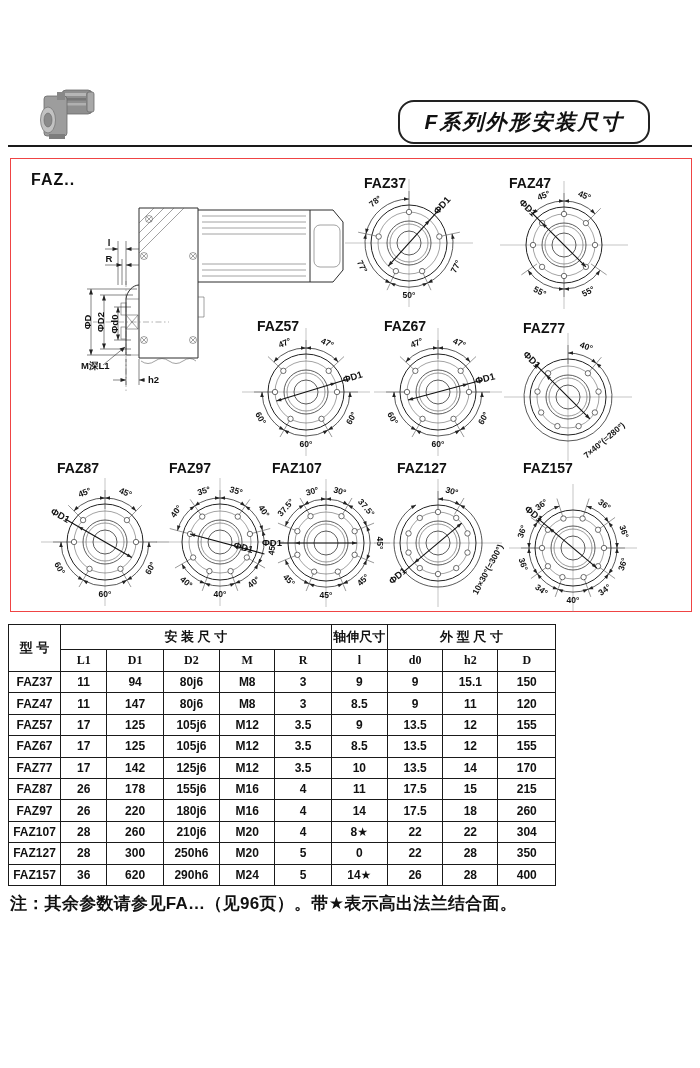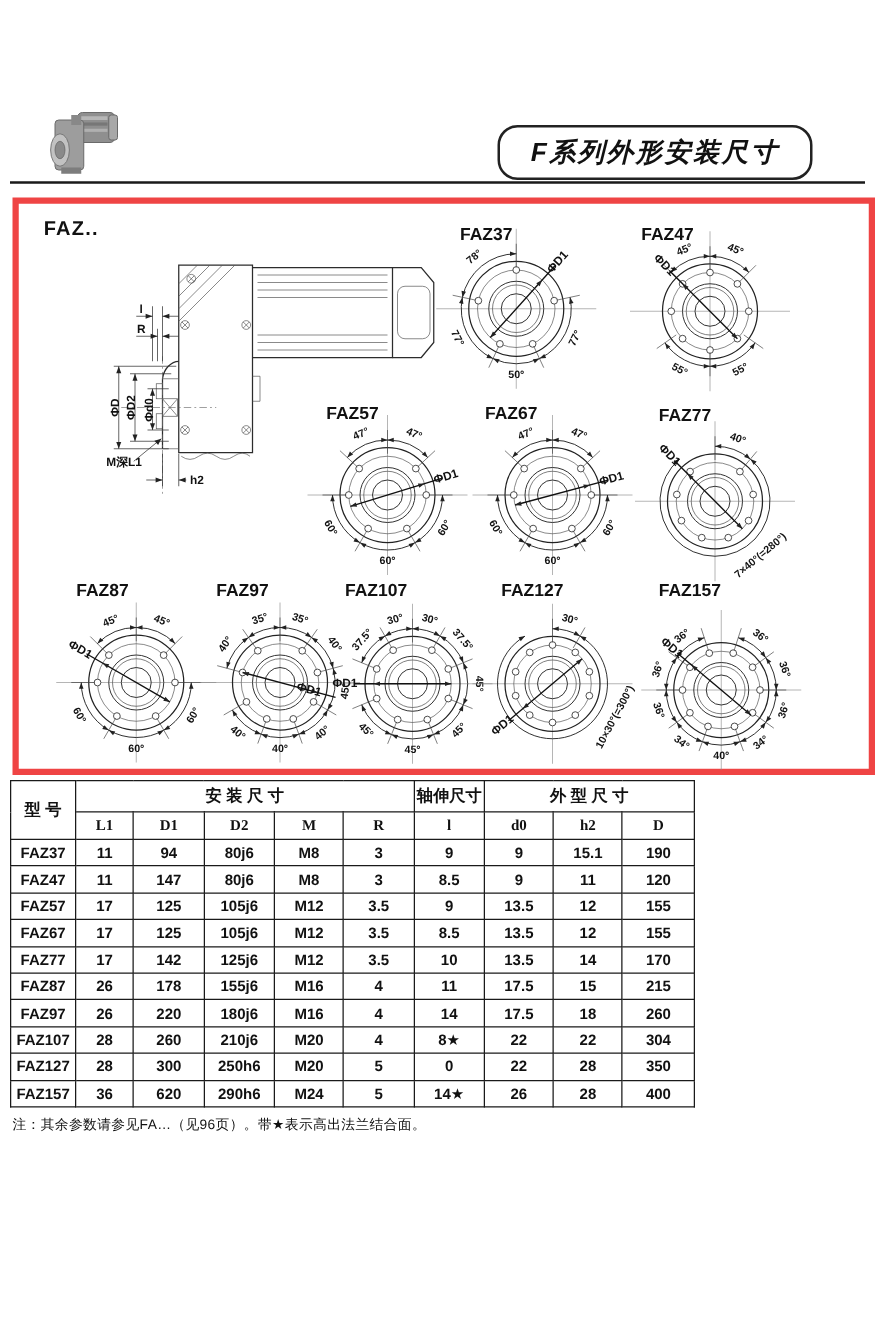--- a/index.html
+++ b/index.html
@@ -5,41 +5,41 @@
   html,body{margin:0;padding:0;background:#e8e8e8;}
   .page{position:relative;width:700px;height:1068px;background:#ffffff;
         font-family:"Liberation Sans","DejaVu Sans",sans-serif;color:#111;overflow:hidden;padding-left:32px;}
   
   .photo{position:absolute;left:35px;top:84px;width:62px;height:58px;}
   .title-banner{position:absolute;left:398px;top:100px;width:248px;height:40px;
         border:2px solid #222;border-radius:16px;display:flex;align-items:center;justify-content:center;}
   .title-banner span{font-size:21px;font-weight:bold;font-style:italic;letter-spacing:2px;}
   .header-rule{position:absolute;left:8px;top:145px;width:684px;height:2px;background:#1a1a1a;}
   
-  .panel{position:absolute;left:10px;top:158px;width:680px;height:452px;border:5px solid #ef4444;background:#fff;}
+  .panel{position:absolute;left:10px;top:158px;width:680px;height:452px;border:1px solid #ef4444;background:#fff;}
   .main-label{position:absolute;left:20px;top:12px;font-size:16px;font-weight:bold;letter-spacing:1px;}
   .main-svg{position:absolute;left:70px;top:30px;width:270px;height:215px;overflow:visible;}
   .flange-title{position:absolute;font-size:14px;font-weight:bold;white-space:nowrap;}
   .flange-svg{position:absolute;width:140px;height:140px;overflow:visible;}
   .flange-svg text{font-family:"Liberation Sans","DejaVu Sans",sans-serif;}
   
   .ln{fill:none;stroke:#2c2c2c;stroke-width:1;}
   .tn{fill:none;stroke:#555;stroke-width:.55;}
   .cl{stroke:#888;stroke-width:.5;}
   .dim{stroke:#333;stroke-width:.6;fill:none;}
   .dash{stroke:#666;stroke-width:.5;stroke-dasharray:6 2.5 1.5 2.5;fill:none;}
   .dlab{font-size:9.5px;font-weight:bold;fill:#111;}
   
   .spec-table{position:absolute;left:8px;top:624px;width:548px;border-collapse:collapse;table-layout:fixed;}
   .spec-table th,.spec-table td{border:1.5px solid #1a1a1a;text-align:center;vertical-align:middle;
         font-size:12px;font-weight:bold;padding:0;}
   .spec-table thead tr:first-child th{height:24px;font-size:13px;}
   .spec-table thead tr:last-child th{height:21px;font-family:Liberation Serif, serif;}
   .spec-table td{height:20.4px;}
-  .note{position:absolute;left:10px;top:892px;font-size:11px;font-weight:normal;letter-spacing:.3px;}
+  .note{position:absolute;left:10px;top:892px;font-size:17px;font-weight:bold;letter-spacing:.3px;}
 </style>
 </head>
 <body>
 
 <div class="page">
 
   <svg class="photo" viewBox="0 0 62 58">
     <rect x="27" y="6" width="30" height="24" rx="4" fill="#8f8f8f" stroke="#6a6a6a" stroke-width=".8"></rect>
     <rect x="29" y="9" width="22" height="3" fill="#b6b6b6"></rect>
     <rect x="29" y="14" width="22" height="2.5" fill="#777"></rect>
@@ -655,21 +655,21 @@
         <tr>
           <td>FAZ37</td>
           <td>11</td>
           <td>94</td>
           <td>80j6</td>
           <td>M8</td>
           <td>3</td>
           <td>9</td>
           <td>9</td>
           <td>15.1</td>
-          <td>190</td>
+          <td>150</td>
         </tr>
         <tr>
           <td>FAZ47</td>
           <td>11</td>
           <td>147</td>
           <td>80j6</td>
           <td>M8</td>
           <td>3</td>
           <td>8.5</td>
           <td>9</td>

